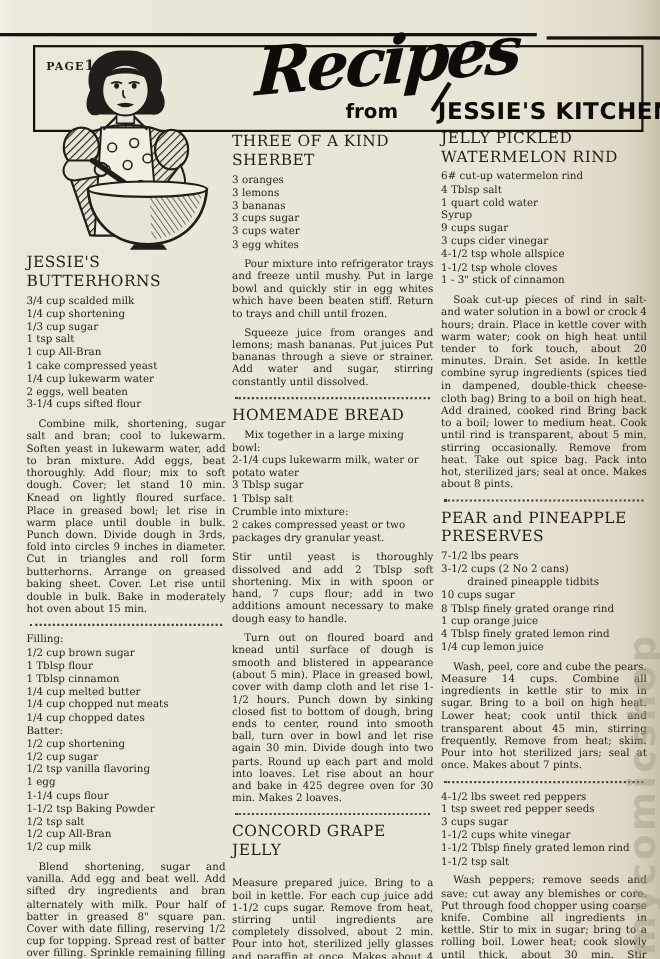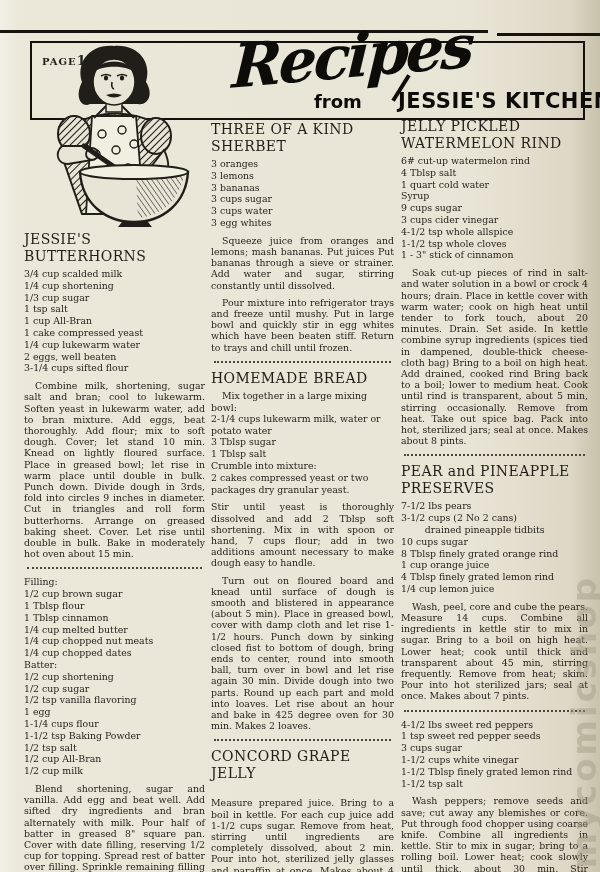--- a/index.html
+++ b/index.html
@@ -158,22 +158,22 @@
   </div>
 
   <div class="col col2">
     <div class="rtitle">THREE OF A KIND SHERBET</div>
     <div class="ing">3 oranges
 3 lemons
 3 bananas
 3 cups sugar
 3 cups water
 3 egg whites</div>
+    <div class="para indent">Pour mixture into refrigerator trays and freeze until mushy. Put in large bowl and quickly stir in egg whites which have been beaten stiff. Return to trays and chill until frozen.</div>
     <div class="para indent">Squeeze juice from oranges and lemons; mash bananas. Put juices Put bananas through a sieve or strainer. Add water and sugar, stirring constantly until dissolved.</div>
-    <div class="para indent">Pour mixture into refrigerator trays and freeze until mushy. Put in large bowl and quickly stir in egg whites which have been beaten stiff. Return to trays and chill until frozen.</div>
     <div class="dots"></div>
     <div class="rtitle">HOMEMADE BREAD</div>
     <div class="lead">Mix together in a large mixing bowl:</div>
     <div class="ing">2-1/4 cups lukewarm milk, water or potato water
 3 Tblsp sugar
 1 Tblsp salt
 Crumble into mixture:
 2 cakes compressed yeast or two packages dry granular yeast.</div>
     <div class="para">Stir until yeast is thoroughly dissolved and add 2 Tblsp soft shortening. Mix in with spoon or hand, 7 cups flour; add in two additions amount necessary to make dough easy to handle.</div>
     <div class="para indent">Turn out on floured board and knead until surface of dough is smooth and blistered in appearance (about 5 min). Place in greased bowl, cover with damp cloth and let rise 1-1/2 hours. Punch down by sinking closed fist to bottom of dough, bring ends to center, round into smooth ball, turn over in bowl and let rise again 30 min. Divide dough into two parts. Round up each part and mold into loaves. Let rise about an hour and bake in 425 degree oven for 30 min. Makes 2 loaves.</div>

